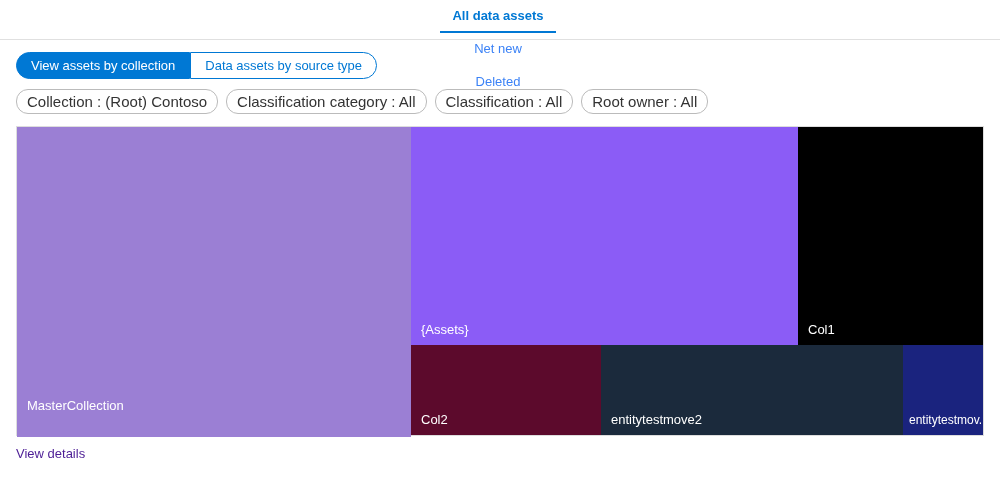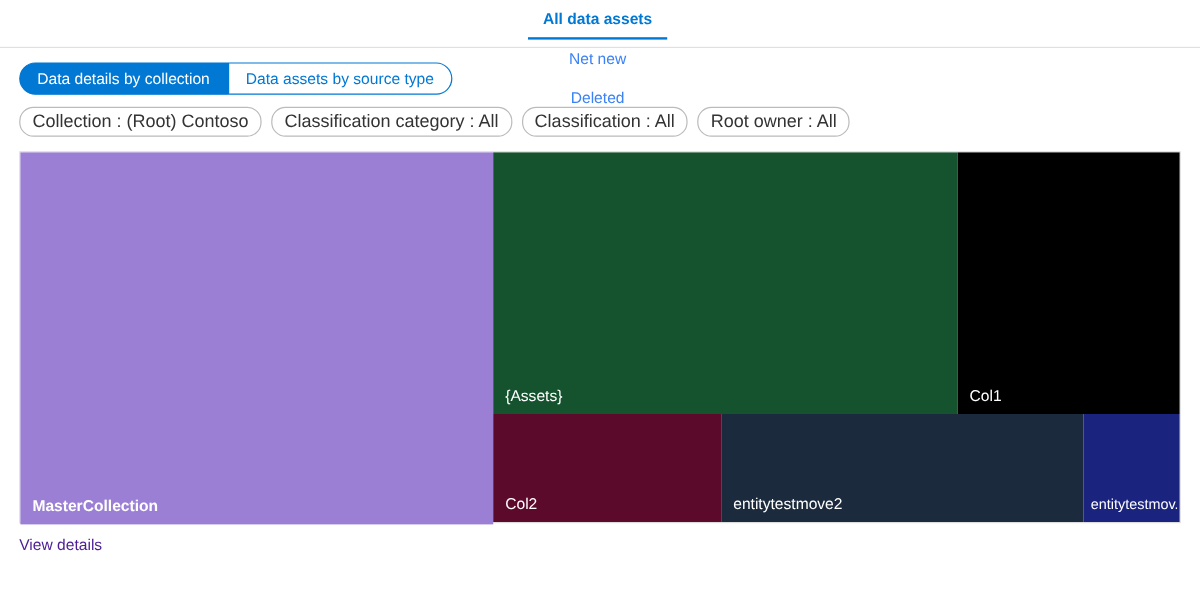--- a/index.html
+++ b/index.html
@@ -93,43 +93,43 @@
     
     .tile-master {
       width: 394px;
       height: 310px;
       background: #9b7fd4;
       position: relative;
       flex-shrink: 0;
     }
     .tile-master .tile-label {
       position: absolute;
-      bottom: 8px;
-      left: 10px;
-      color: #fff;
-      font-size: 13px;
-      font-weight: 700;
+      bottom: 24px;
+      left: 10px;
+      color: #fff;
+      font-size: 13px;
+      font-weight: 400;
     }
 
     
     .right-side {
       display: flex;
       flex-direction: column;
       flex: 1;
     }
 
     
     .right-top {
       display: flex;
       flex: 1;
     }
 
     
     .tile-assets {
-      background: #14532d;
+      background: #8b5cf6;
       flex: 1;
       position: relative;
     }
     .tile-assets .tile-label {
       position: absolute;
       bottom: 8px;
       left: 10px;
       color: #fff;
       font-size: 13px;
       font-weight: 500;
@@ -221,21 +221,21 @@
 <div class="top-tabs">
   <div class="top-tab active">All data assets</div>
   <div class="top-tab">Net new</div>
   <div class="top-tab">Deleted</div>
 </div>
 
 <div class="content">
 
   
   <div class="view-toggle">
-    <button class="toggle-btn active">Data details by collection</button>
+    <button class="toggle-btn active">View assets by collection</button>
     <button class="toggle-btn inactive">Data assets by source type</button>
   </div>
 
   
   <div class="filter-row">
     <div class="filter-chip">Collection : (Root) Contoso</div>
     <div class="filter-chip">Classification category : All</div>
     <div class="filter-chip">Classification : All</div>
     <div class="filter-chip">Root owner : All</div>
   </div>

